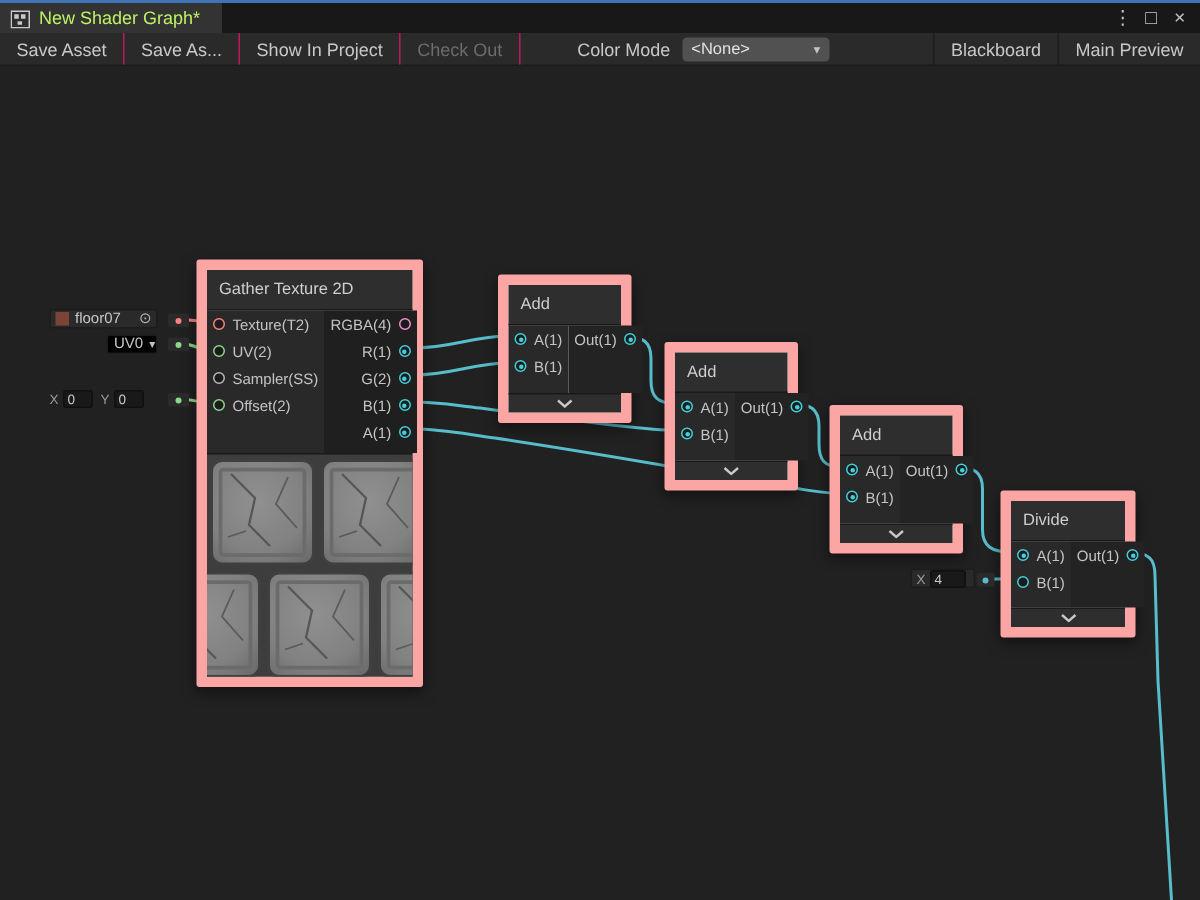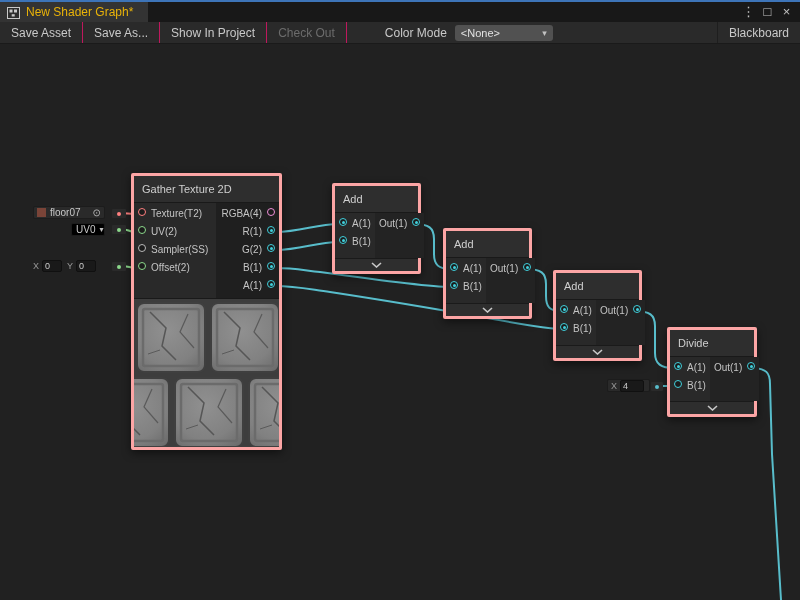--- a/index.html
+++ b/index.html
@@ -4,21 +4,21 @@
 <style>
   *{margin:0;padding:0;box-sizing:border-box}
   html,body{width:800px;height:600px;overflow:hidden}
   body{background:#212121;font-family:"Liberation Sans",sans-serif}
   .app{position:relative;width:800px;height:600px;background:#212121}
 
   
   .titlebar{position:absolute;top:0;left:0;right:0;height:22px;background:#181818;
     border-top:2px solid var(--accent,#3d74b8);display:flex;align-items:stretch}
   .tab{display:flex;align-items:center;gap:6px;background:#333333;width:148px;
-    padding:0 10px 0 7px;font-size:12px;color:#eab308;white-space:nowrap}
+    padding:0 10px 0 7px;font-size:12px;color:#bef264;white-space:nowrap}
   .win-controls{margin-left:auto;display:flex;align-items:center;gap:2px;padding-right:5px;
     color:#c2c2c2;font-size:13px}
   .win-btn{width:17px;text-align:center;line-height:20px}
 
   
   .toolbar{position:absolute;top:22px;left:0;right:0;height:22px;background:#2a2a2a;
     display:flex;align-items:stretch;font-size:12px;color:#c9c9c9;border-bottom:1px solid #1a1a1a}
   .tb-btn{display:flex;align-items:center;padding:0 11px;border-right:1px solid #be185d;white-space:nowrap}
   .tb-btn.disabled{color:#6c6c6c}
   .tb-spacer{width:30px}
@@ -29,21 +29,21 @@
   .tb-right{margin-left:auto;display:flex}
   .tb-right .tb-btn{border-left:1px solid #1e1e1e;border-right:none}
 
   
   .graph{position:absolute;top:44px;left:0;width:800px;height:556px;background:#212121;overflow:hidden}
   svg.wires{position:absolute;top:0;left:0}
   .wire{fill:none;stroke:var(--wire,#58bdcb);stroke-width:2;stroke-linecap:round}
   .wire.tex{stroke:var(--port-tex,#ff8080)}
   .wire.vec2{stroke:var(--port-vec2,#8bd88b)}
 
-  .node{position:absolute;background:#ffffff;border:3px solid #fca5a5;border-radius:2px;
+  .node{position:absolute;background:#ffffff;border:7px solid #fca5a5;border-radius:2px;
     box-shadow:0 3px 9px rgba(0,0,0,.5);color:#c4c4c4}
   .node-header{height:27px;line-height:26px;background:#2e2e2e;padding:0 8px;font-size:11px;
     color:#cfcfcf;border-bottom:1px solid #191919;white-space:nowrap;overflow:hidden}
   .node-body{display:flex}
   .in-col{background:#292929}
   .out-col{flex:1;background:#1f1f1f}
   .add .out-col{background:#232323}
   .rows{padding-top:5px}
   .row{height:18px;display:flex;align-items:flex-start;gap:5px;padding:0 4px;font-size:10px;white-space:nowrap}
   .row.out{justify-content:flex-end}
@@ -121,20 +121,21 @@
     <div class="tb-btn">Show In Project</div>
     <div class="tb-btn disabled">Check Out</div>
     <div class="tb-spacer"></div>
     <div class="cm-label">Color Mode</div>
     <div class="tb-dd">
       <span>&lt;None&gt;</span>
       <span class="caret">▾</span>
     </div>
     <div class="tb-right">
       <div class="tb-btn">Blackboard</div>
+      <div class="tb-btn">Main Preview</div>
     </div>
   </div>
 
   <div class="graph">
 
     <svg class="wires" width="800" height="556">
       <path class="wire tex" d="M120,169 C127,169 128,170 134,170"></path>
       <path class="wire vec2" d="M120,185 C127,185 128,187 134,188"></path>
       <path class="wire vec2" d="M120,222 C127,222 128,223 134,224"></path>
       <path class="wire" d="M275,188 C302,188 315,180 339,180"></path>

